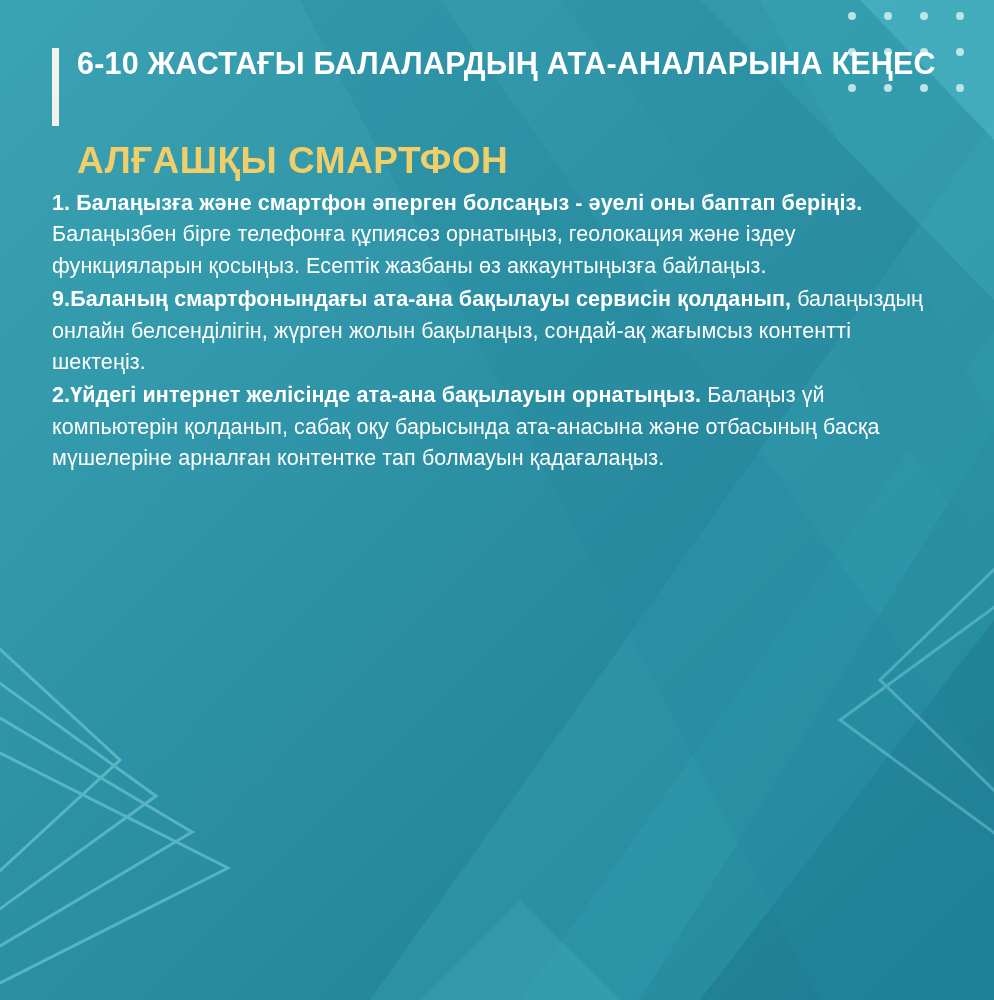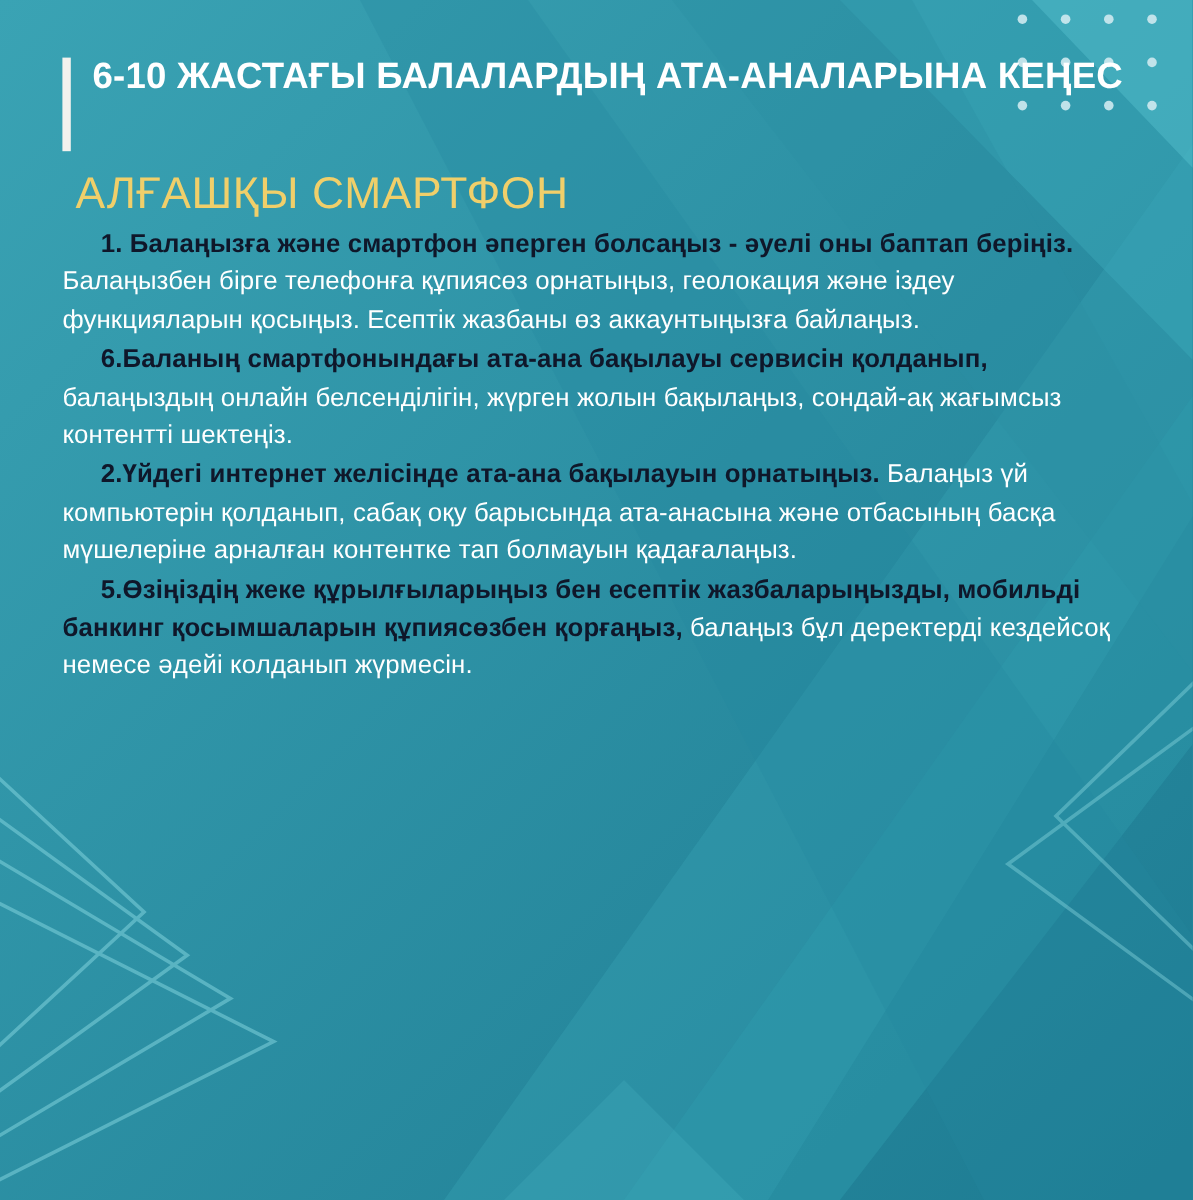--- a/index.html
+++ b/index.html
@@ -49,40 +49,39 @@
     color: #ffffff;
     font-weight: bold;
     font-size: 30.5px;
     line-height: 1.28;
     letter-spacing: 0.2px;
     margin: 0;
   }
 
   .subtitle {
     color: #f0cf6a;
-    font-weight: normal;
+    font-weight: bold;
     font-size: 37px;
     letter-spacing: 0.5px;
-    margin: 14px 0 6px 11px;
+    margin: 14px 0 6px 25px;
   }
 
   .body-text {
     margin: 0 0 0 0;
     color: #ffffff;
     font-size: 21.5px;
     line-height: 1.46;
     letter-spacing: 0.1px;
   }
   .para {
     margin: 0 0 2px 0;
   }
   .hl {
-    color: #0f172a;
+    color: #ffffff;
     font-weight: bold;
-    margin-left: 32px;
   }
   .plain {
     color: #ffffff;
     font-weight: normal;
     text-align: right;
   }
 </style>
 </head>
 <body>
 
@@ -143,26 +142,23 @@
 
   <h2 class="subtitle">АЛҒАШҚЫ СМАРТФОН</h2>
 
   <div class="body-text">
 
     <p class="para">
       <span class="hl">1. Балаңызға және смартфон әперген болсаңыз - әуелі оны баптап беріңіз.</span><span class="plain"> Балаңызбен бірге телефонға құпиясөз орнатыңыз, геолокация және іздеу функцияларын қосыңыз. Есептік жазбаны өз аккаунтыңызға байлаңыз.</span>
     </p>
 
     <p class="para">
-      <span class="hl">6.Баланың смартфонындағы ата-ана бақылауы сервисін қолданып,</span><span class="plain"> балаңыздың онлайн белсенділігін, жүрген жолын бақылаңыз, сондай-ақ жағымсыз контентті шектеңіз.</span>
+      <span class="hl">9.Баланың смартфонындағы ата-ана бақылауы сервисін қолданып,</span><span class="plain"> балаңыздың онлайн белсенділігін, жүрген жолын бақылаңыз, сондай-ақ жағымсыз контентті шектеңіз.</span>
     </p>
 
     <p class="para">
       <span class="hl">2.Үйдегі интернет желісінде ата-ана бақылауын орнатыңыз.</span><span class="plain"> Балаңыз үй компьютерін қолданып, сабақ оқу барысында ата-анасына және отбасының басқа мүшелеріне арналған контентке тап болмауын қадағалаңыз.</span>
     </p>
 
 
-    <p class="para">
-      <span class="hl">5.Өзіңіздің жеке құрылғыларыңыз бен есептік жазбаларыңызды, мобильді банкинг қосымшаларын құпиясөзбен қорғаңыз,</span><span class="plain"> балаңыз бұл деректерді кездейсоқ немесе әдейі колданып жүрмесін.</span>
-    </p>
 
   </div>
 </div>
 
 </body></html>

